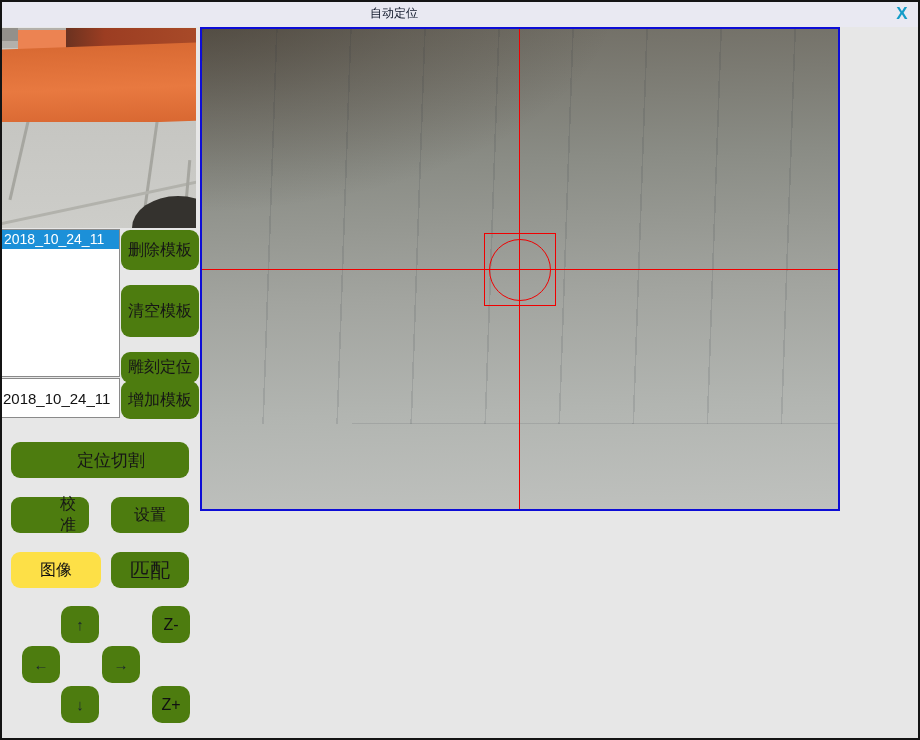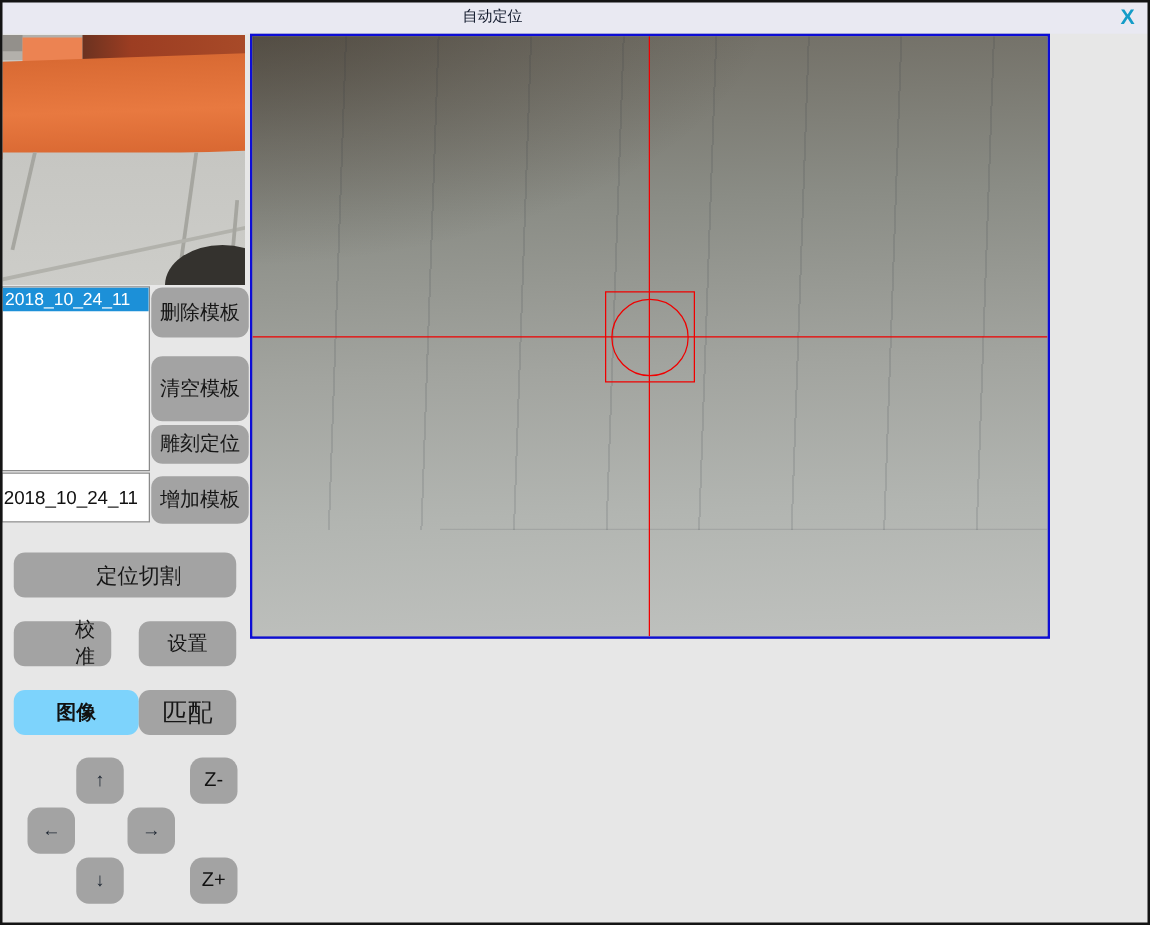--- a/index.html
+++ b/index.html
@@ -42,32 +42,32 @@
   .listbox{left:1px;top:229px;width:119px;height:148px;background:#fff;
            border:1px solid #8a8a8a;box-sizing:border-box;overflow:hidden;}
   .list-item{height:19px;line-height:19px;padding-left:2px;font-size:14px;
            background:#1c90d8;color:#fff;white-space:nowrap;cursor:default;}
   .name-input{left:1px;top:378px;width:119px;height:40px;box-sizing:border-box;
            border:1px solid #8a8a8a;background:#fff;font-size:15px;padding:0 1px;
            font-family:"Liberation Sans", sans-serif;color:#111;outline:none;}
 
   
   .btn{position:absolute;display:flex;align-items:center;justify-content:center;
-       background:#a3a3a3;border:none;border-radius:9px;color:#161616;
+       background:#4d7c0f;border:none;border-radius:9px;color:#161616;
        font-family:"Liberation Sans", sans-serif;cursor:pointer;box-sizing:border-box;}
   .tbtn{left:121px;width:78px;height:40px;font-size:16px;}
   .btn-del{top:230px;}
   .btn-clear{top:285px;height:52px;}
-  .btn-engrave{top:340px;height:31px;}
+  .btn-engrave{top:352px;height:31px;}
   .btn-add{top:381px;height:38px;text-align:center;}
   .btn-cut{left:11px;top:442px;width:178px;height:36px;font-size:17px;padding-left:28px;}
   .btn-cal{left:11px;top:497px;width:78px;height:36px;font-size:16px;padding-left:42px;}
   .btn-set{left:111px;top:497px;width:78px;height:36px;font-size:16px;}
-  .btn-img{left:11px;top:552px;width:100px;height:36px;font-size:16px;
-           background:#7dd3fc;color:#111;font-weight:bold;}
+  .btn-img{left:11px;top:552px;width:90px;height:36px;font-size:16px;
+           background:#fde047;color:#111;}
   .btn-match{left:111px;top:552px;width:78px;height:36px;font-size:20px;}
   .jog{width:38px;height:37px;border-radius:10px;font-size:15px;color:#1b2430;}
   .jog-up{left:61px;top:606px;}
   .jog-zm{left:152px;top:606px;font-size:16px;color:#111;}
   .jog-left{left:22px;top:646px;}
   .jog-right{left:102px;top:646px;}
   .jog-down{left:61px;top:686px;}
   .jog-zp{left:152px;top:686px;font-size:16px;color:#111;}
 
   

